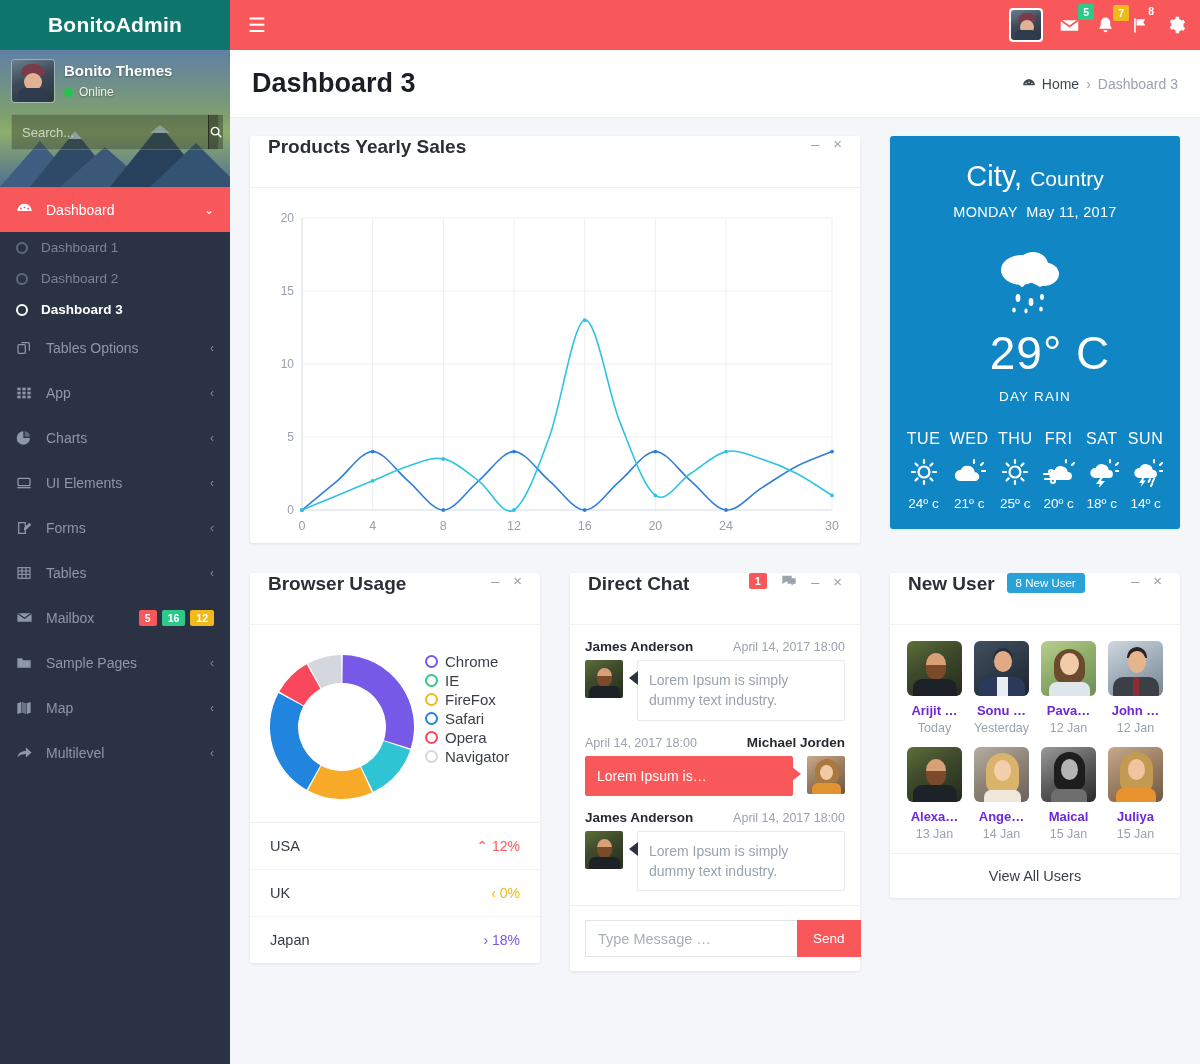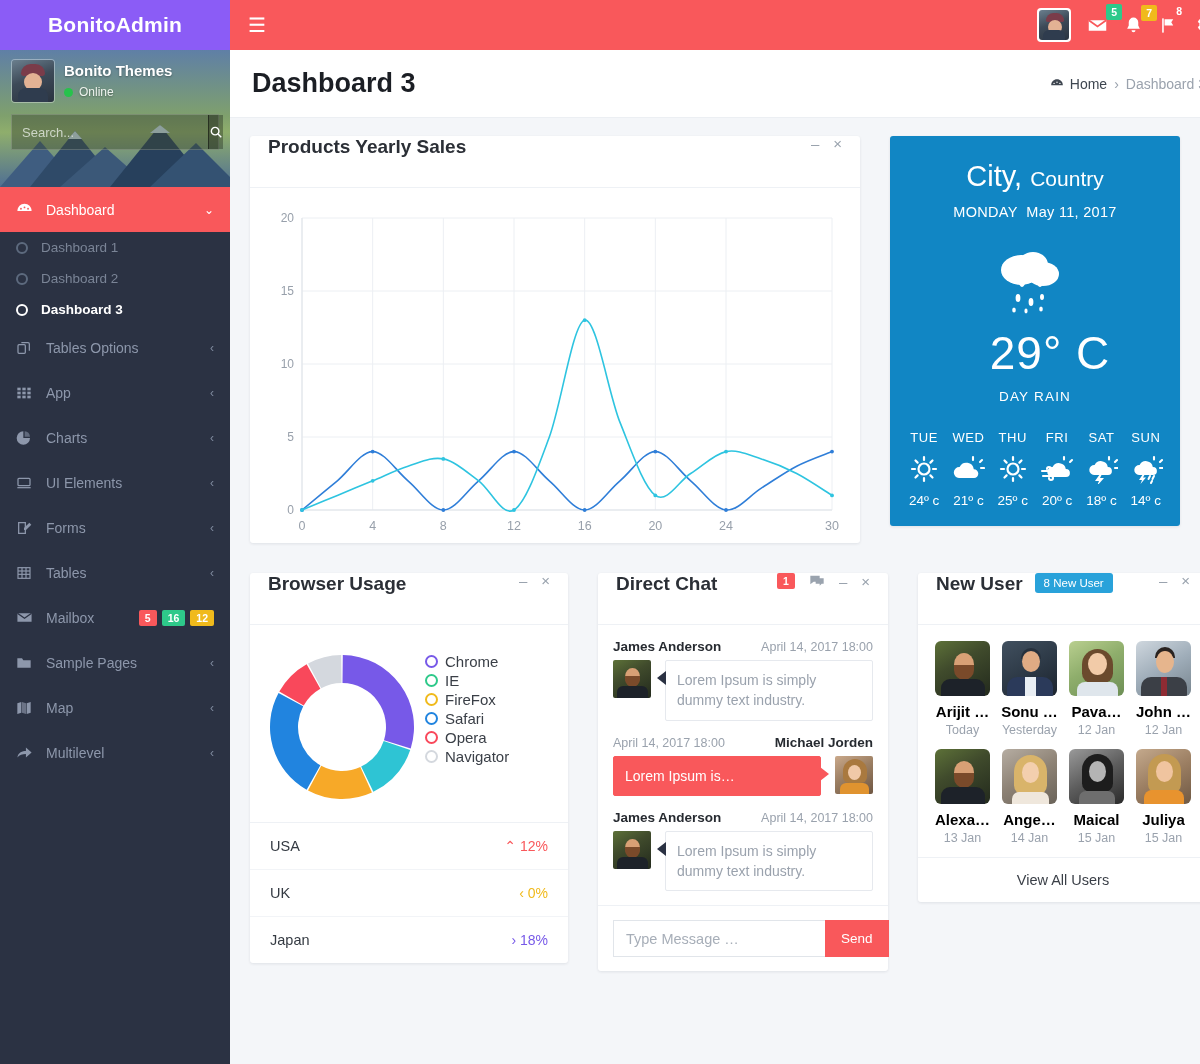--- a/index.html
+++ b/index.html
@@ -13,21 +13,21 @@
 
   
   .sidebar {
     width: 230px; height: 1064px;
     background: #2b3243;
     flex: 0 0 230px;
     position: relative;
     overflow: hidden;
   }
   .brand {
-    height: 50px; background: #8b5cf6;
+    height: 50px; background: #0f766e;
     display: flex; align-items: center; justify-content: center;
   }
   .brand-text { color: #fff; font-size: 21px; font-weight: 700; letter-spacing: .2px; }
 
   .user-panel {
     height: 137px; position: relative;
     background: linear-gradient(#5f7fa6 0%, #7fa06d 48%, #8fae6c 60%, #4f6f94 100%);
     overflow: hidden;
   }
   .mount { position: absolute; bottom: 0; left: 0; width: 100%; height: 70px; }
@@ -146,25 +146,25 @@
   }
   .w-city { font-size: 29px; font-weight: 400; }
   .w-city b { font-weight: 400; }
   .w-city .country { font-size: 21px; }
   .w-date { margin-top: 11px; font-size: 14.5px; letter-spacing: .3px; }
   .w-icon { margin: 22px 0 6px; display: flex; justify-content: center; }
   .w-temp { font-size: 46px; font-weight: 300; letter-spacing: 1px; margin-left: 30px; }
   .w-cond { margin-top: 9px; font-size: 13.5px; letter-spacing: 1.2px; }
   .w-forecast { margin-top: 26px; display: flex; justify-content: space-around; padding: 0 12px; }
   .w-col { display: flex; flex-direction: column; align-items: center; gap: 9px; }
-  .w-day { font-size: 13px; letter-spacing: .6px; }
+  .w-day { font-size: 16px; letter-spacing: .6px; }
   .w-deg { font-size: 13.5px; }
 
   
-  .browser-card { width: 318px; }
+  .browser-card { width: 290px; }
   .donut-row { display: flex; padding: 14px 10px 8px 10px; }
   .legend { display: flex; flex-direction: column; gap: 2px; padding-top: 14px; }
   .legend-item { display: flex; align-items: center; gap: 7px; font-size: 15px; color: #3a3f47; flex-wrap: wrap; }
   .lg-ring { width: 13px; height: 13px; border-radius: 50%; border: 2.5px solid #888; flex: 0 0 13px; }
   .country-list { border-top: 1px solid #eef1f5; }
   .country-row {
     display: flex; align-items: center; padding: 15px 20px; font-size: 14.5px; color: #343a42;
   }
   .country-row + .country-row { border-top: 1px solid #f2f4f7; }
   .country-val { margin-left: auto; font-size: 14px; }
@@ -216,21 +216,21 @@
   
   .newuser-card { width: 290px; }
   .nu-badge {
     background: #29a2da; color: #fff; font-size: 11.5px; padding: 4px 9px; border-radius: 3px; margin-left: 12px;
   }
   .nu-grid { display: grid; grid-template-columns: repeat(4, 1fr); gap: 12px 6px; padding: 16px 14px 12px 14px; }
   .nu-cell { text-align: center; cursor: pointer; }
   .nu-avatar {
     width: 55px; height: 55px; border-radius: 6px; margin: 0 auto; position: relative; overflow: hidden;
   }
-  .nu-name { margin-top: 7px; font-size: 15px; font-weight: 700; color: #000000; white-space: nowrap; overflow: hidden; }
+  .nu-name { margin-top: 7px; font-size: 13px; font-weight: 700; color: #6d28d9; white-space: nowrap; overflow: hidden; }
   .nu-date { margin-top: 3px; font-size: 12.5px; color: #9aa2ad; }
   .view-all {
     border-top: 1px solid #eef1f5; text-align: center; padding: 14px 0; font-size: 14.5px; color: #3a3f47; cursor: pointer;
   }
   
   .a-beardman { background: linear-gradient(150deg,#5d7138 0%, #404b2c 40%, #232a1d 100%); }
   .a-beardman .head { position:absolute; top:12px; left:19px; width:20px; height:23px; border-radius:50%; background:#d8a075; }
   .a-beardman .beard { position:absolute; top:24px; left:19px; width:20px; height:15px; border-radius:0 0 10px 10px; background:#7a4a2a; }
   .a-beardman .torso { position:absolute; bottom:0; left:6px; width:44px; height:17px; border-radius:9px 9px 0 0; background:#1d2229; }
   .a-suitman { background: linear-gradient(150deg,#41505f 0%, #2c3845 55%, #1c242e 100%); }

